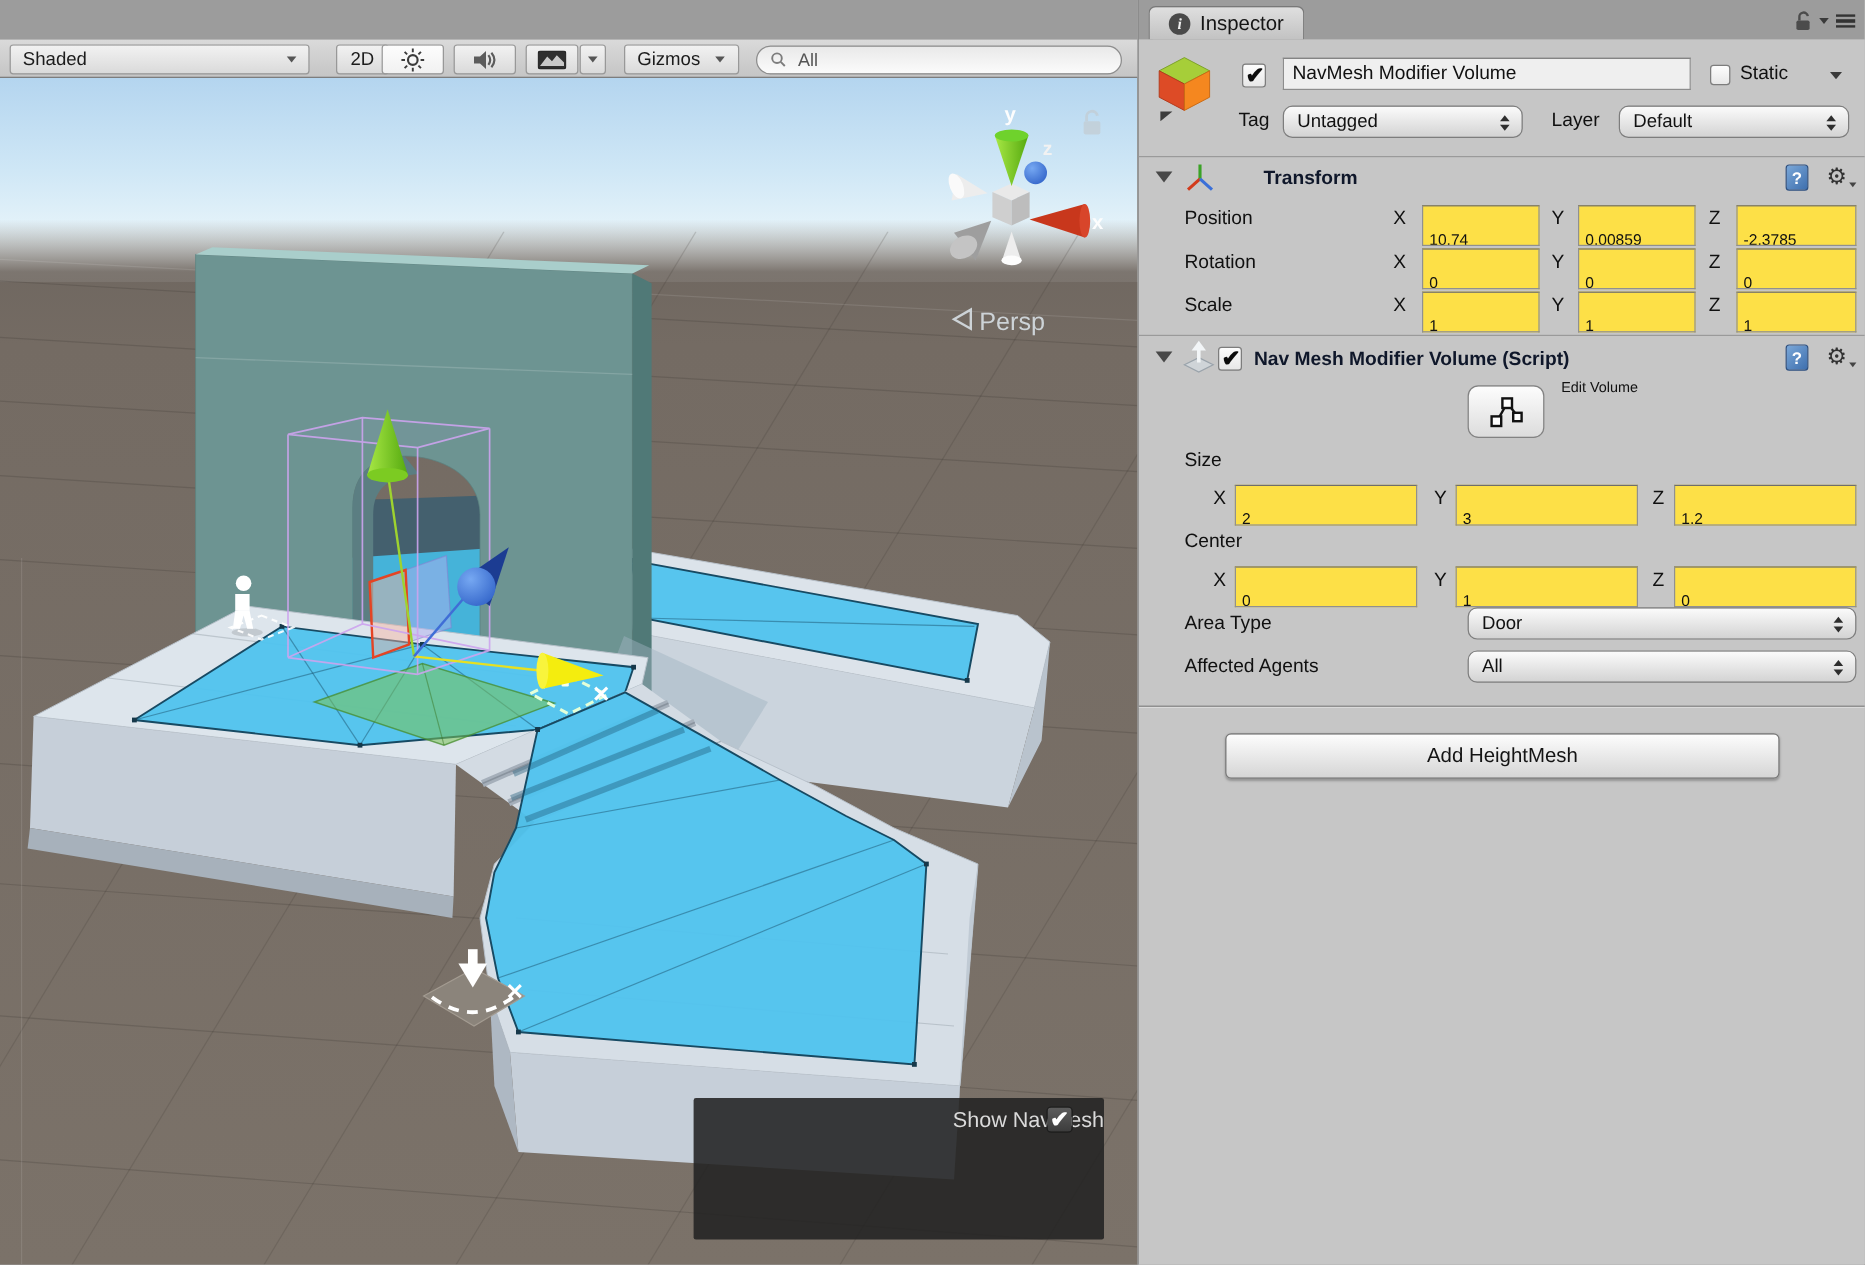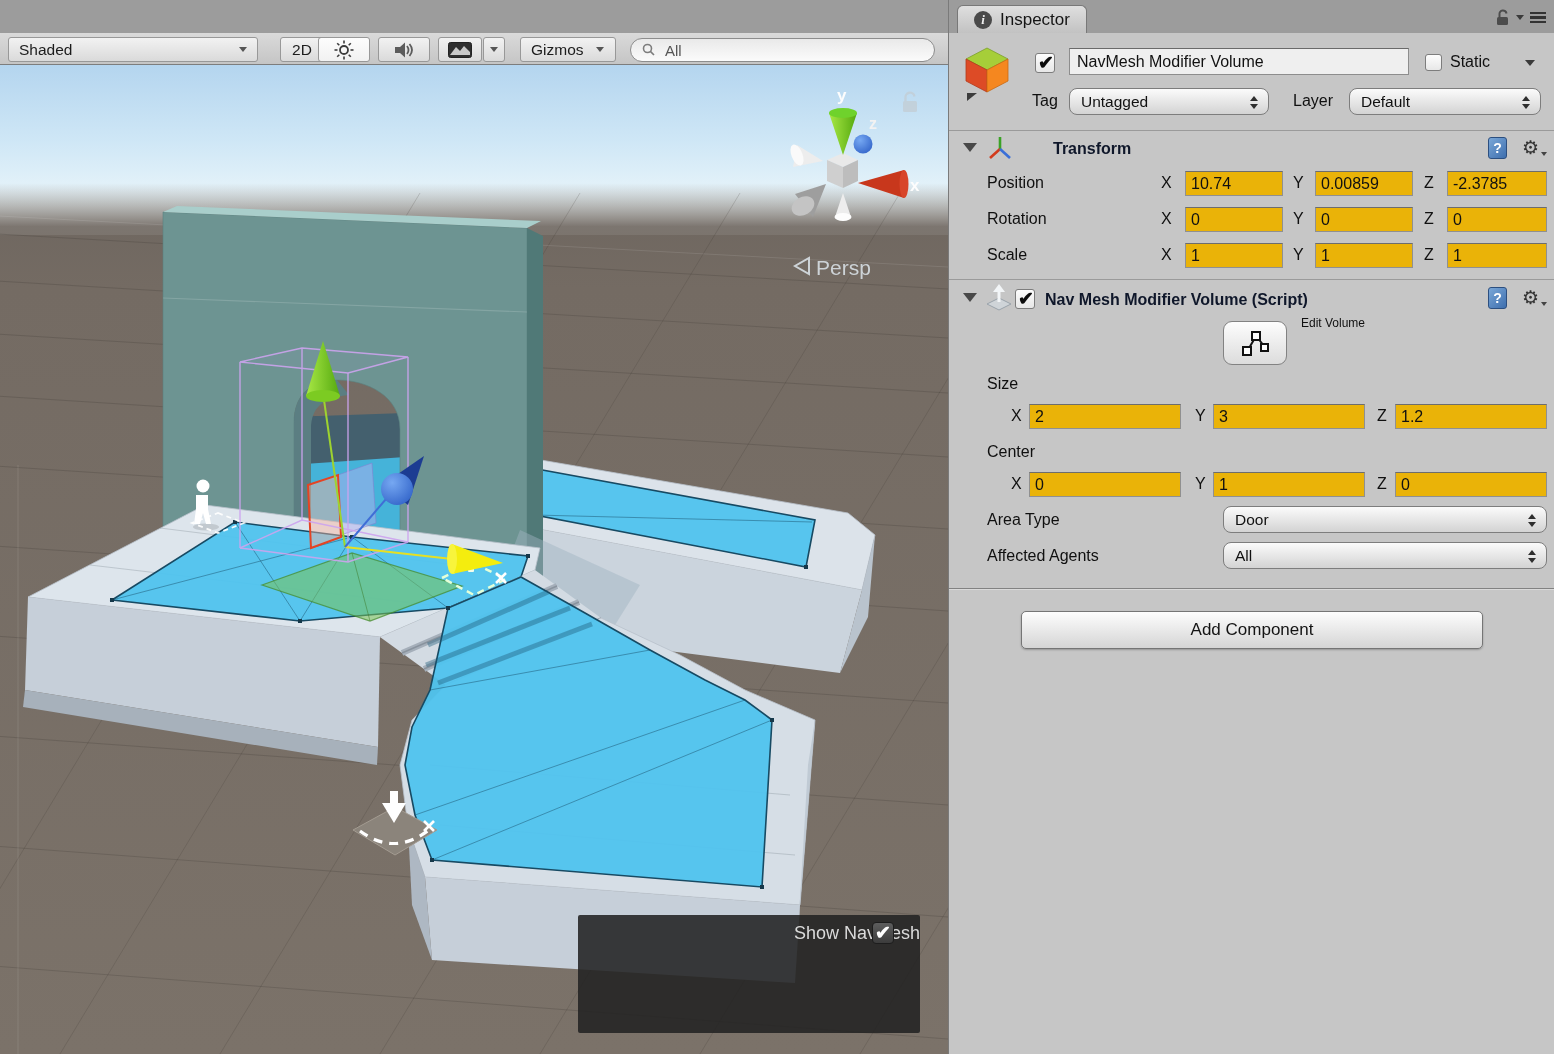--- a/index.html
+++ b/index.html
@@ -42,22 +42,22 @@
   .nmd-chk{position:absolute;right:26px;top:7px;width:22px;height:22px;border-radius:4px;
        background:linear-gradient(#5d5d5d,#3c3c3c);border:1px solid #1d1d1d;}
   .nmd-chk.checked::after{content:"\2714";position:absolute;left:2px;top:-2px;font-size:19px;
        font-weight:bold;color:#fff;}
   
   .inspector{position:absolute;left:948px;top:0;width:606px;height:1054px;background:#c6c6c6;
              border-left:1px solid #7a7a7a;}
   .insp-body{position:absolute;left:0;top:33px;width:606px;height:1021px;background:#c6c6c6;}
   .lbl{position:absolute;font-size:16px;color:#101010;white-space:nowrap;}
   .blbl{position:absolute;font-size:16px;font-weight:bold;color:#0f172a;white-space:nowrap;}
-  .fld{position:absolute;height:25px;background:#eab308;border:1px solid #909090;border-top-color:#6d6d6d;
-       font-size:16px;color:#111;line-height:23px;padding:0 5px;overflow:hidden;}
+  .fld{position:absolute;height:25px;background:#fde047;border:1px solid #909090;border-top-color:#6d6d6d;
+       font-size:13px;color:#111;line-height:23px;padding:16px 5px;overflow:hidden;}
   .namefield{position:absolute;height:27px;background:#efefef;border:1px solid #8d8d8d;border-top-color:#6a6a6a;
        font-size:16px;color:#111;padding:0 7px;font-family:"Liberation Sans",sans-serif;}
   .dd{position:absolute;height:27px;background:linear-gradient(#fbfbfb,#d3d3d3);border:1px solid #7d7d7d;
       border-radius:8px;font-size:15.5px;color:#111;line-height:25px;padding:0 24px 0 11px;}
   .updown{position:absolute;right:9px;top:50%;margin-top:-6px;width:9px;height:13px;}
   .updown::before{content:"";position:absolute;top:0;left:0;border-left:4.5px solid transparent;
       border-right:4.5px solid transparent;border-bottom:5.5px solid #2e2e2e;}
   .updown::after{content:"";position:absolute;bottom:0;left:0;border-left:4.5px solid transparent;
       border-right:4.5px solid transparent;border-top:5.5px solid #2e2e2e;}
   .chk{position:absolute;width:20px;height:20px;background:linear-gradient(#fdfdfd,#e7e7e7);
@@ -527,17 +527,17 @@
 
       <span class="lbl" style="left:38px;top:514px;">Affected Agents</span>
       <div class="dd" style="left:274px;top:509px;width:324px;">
         <span>All</span>
         <span class="updown"></span>
       </div>
 
       <div class="divider strong" style="top:555px;"></div>
 
       <div class="bigbtn" style="left:72px;top:578px;width:462px;height:38px;">
-        <span>Add Component</span>
+        <span>Add HeightMesh</span>
       </div>
     </div>
   </div>
 </div>
 
 </body></html>

